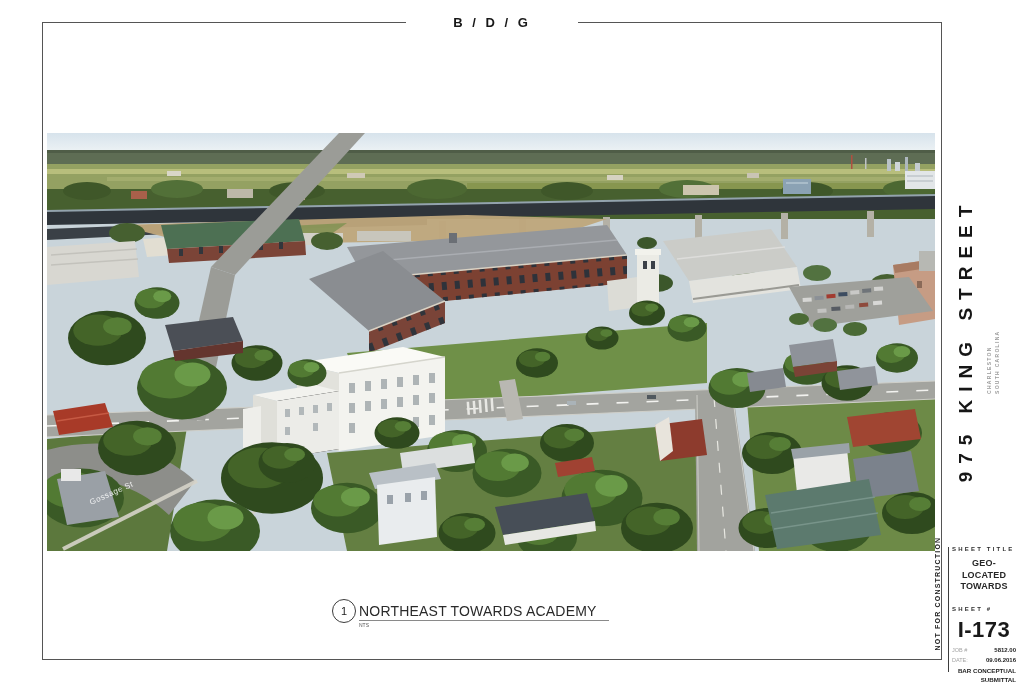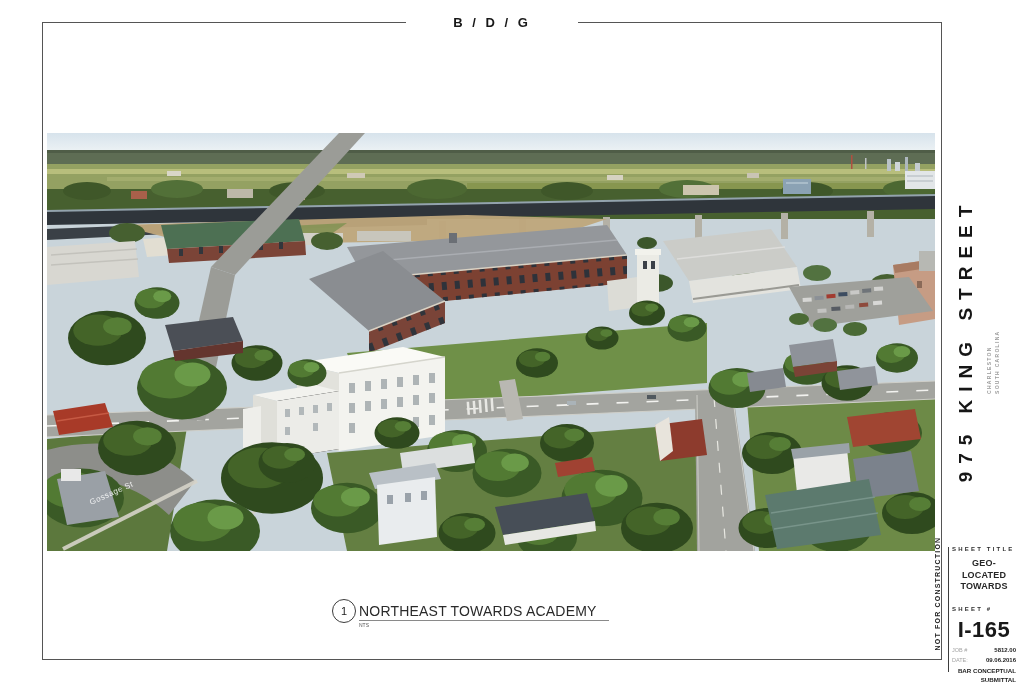--- a/index.html
+++ b/index.html
@@ -387,21 +387,21 @@
   </div>
   <div class="abs tb-divider"></div>
 
   <div class="abs tblock">
     <div class="tb-label">SHEET TITLE</div>
     <div class="tb-title">
       <div>GEO-LOCATED</div>
       <div>TOWARDS</div>
     </div>
     <div class="tb-label tb-sn-label">SHEET #</div>
-    <div class="tb-number">I-165</div>
+    <div class="tb-number">I-173</div>
     <div class="tb-row">
       <span class="k">JOB #</span>
       <span class="v">5812.00</span>
     </div>
     <div class="tb-row">
       <span class="k">DATE:</span>
       <span class="v">09.06.2016</span>
     </div>
     <div class="tb-sub">
       <div>BAR CONCEPTUAL</div>

